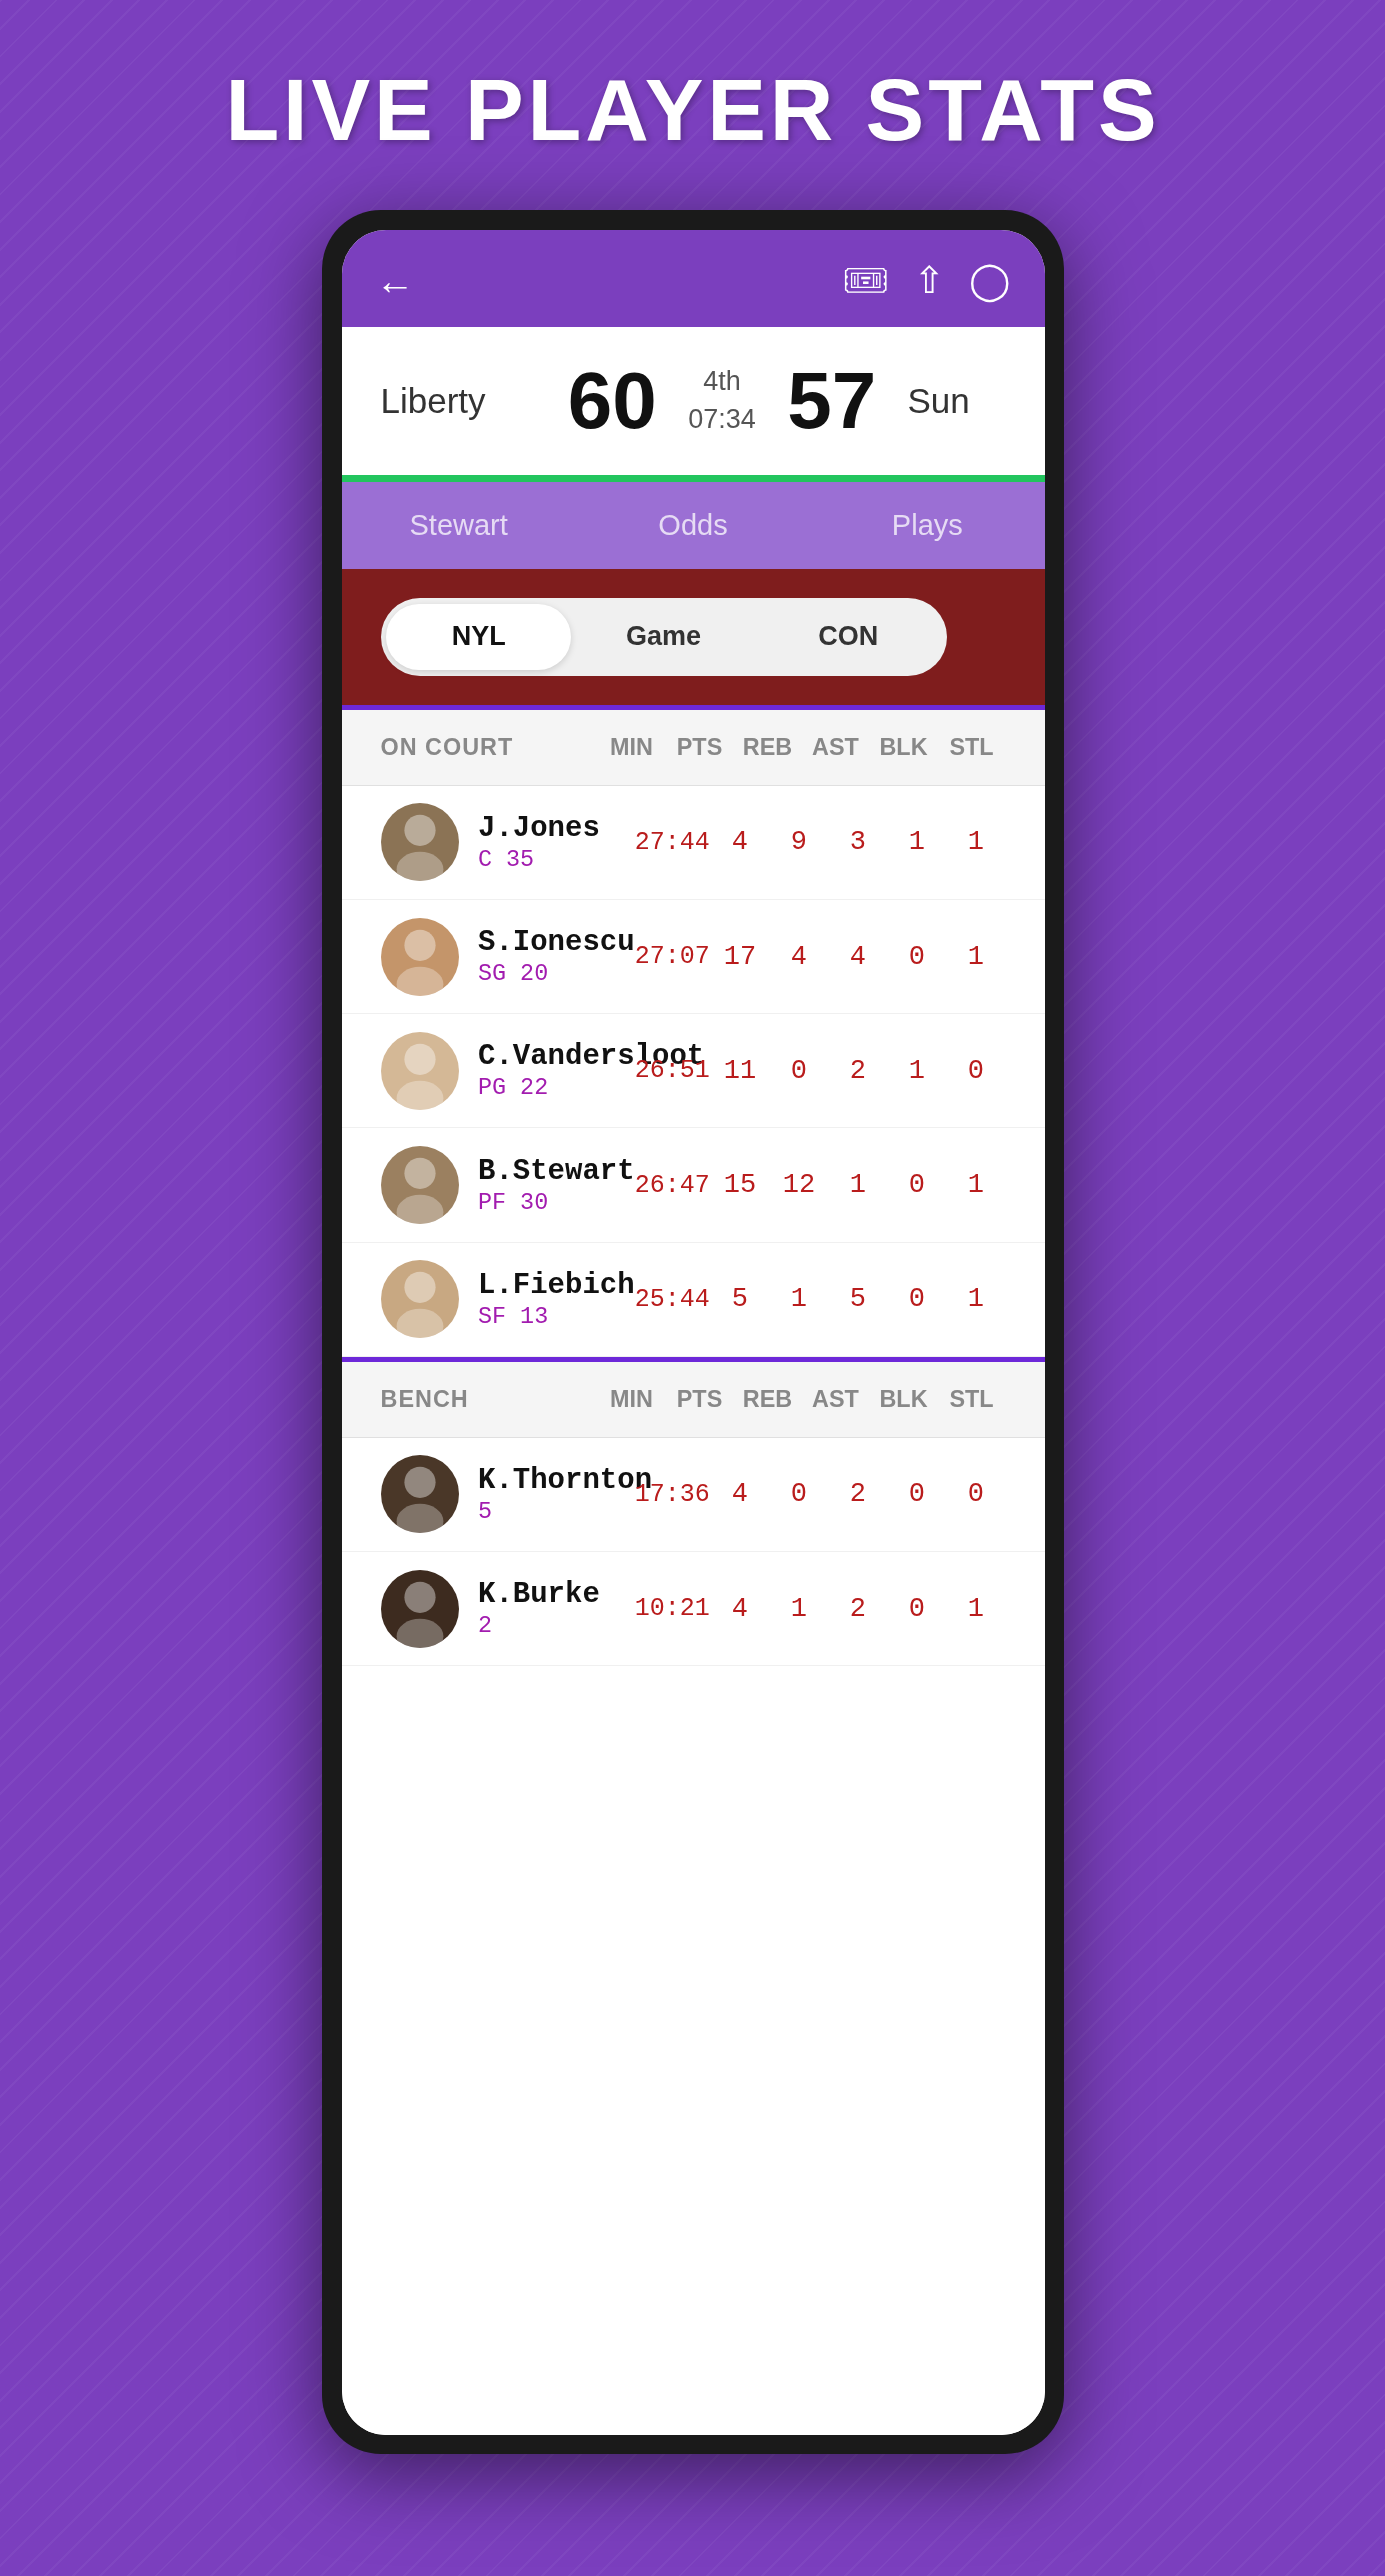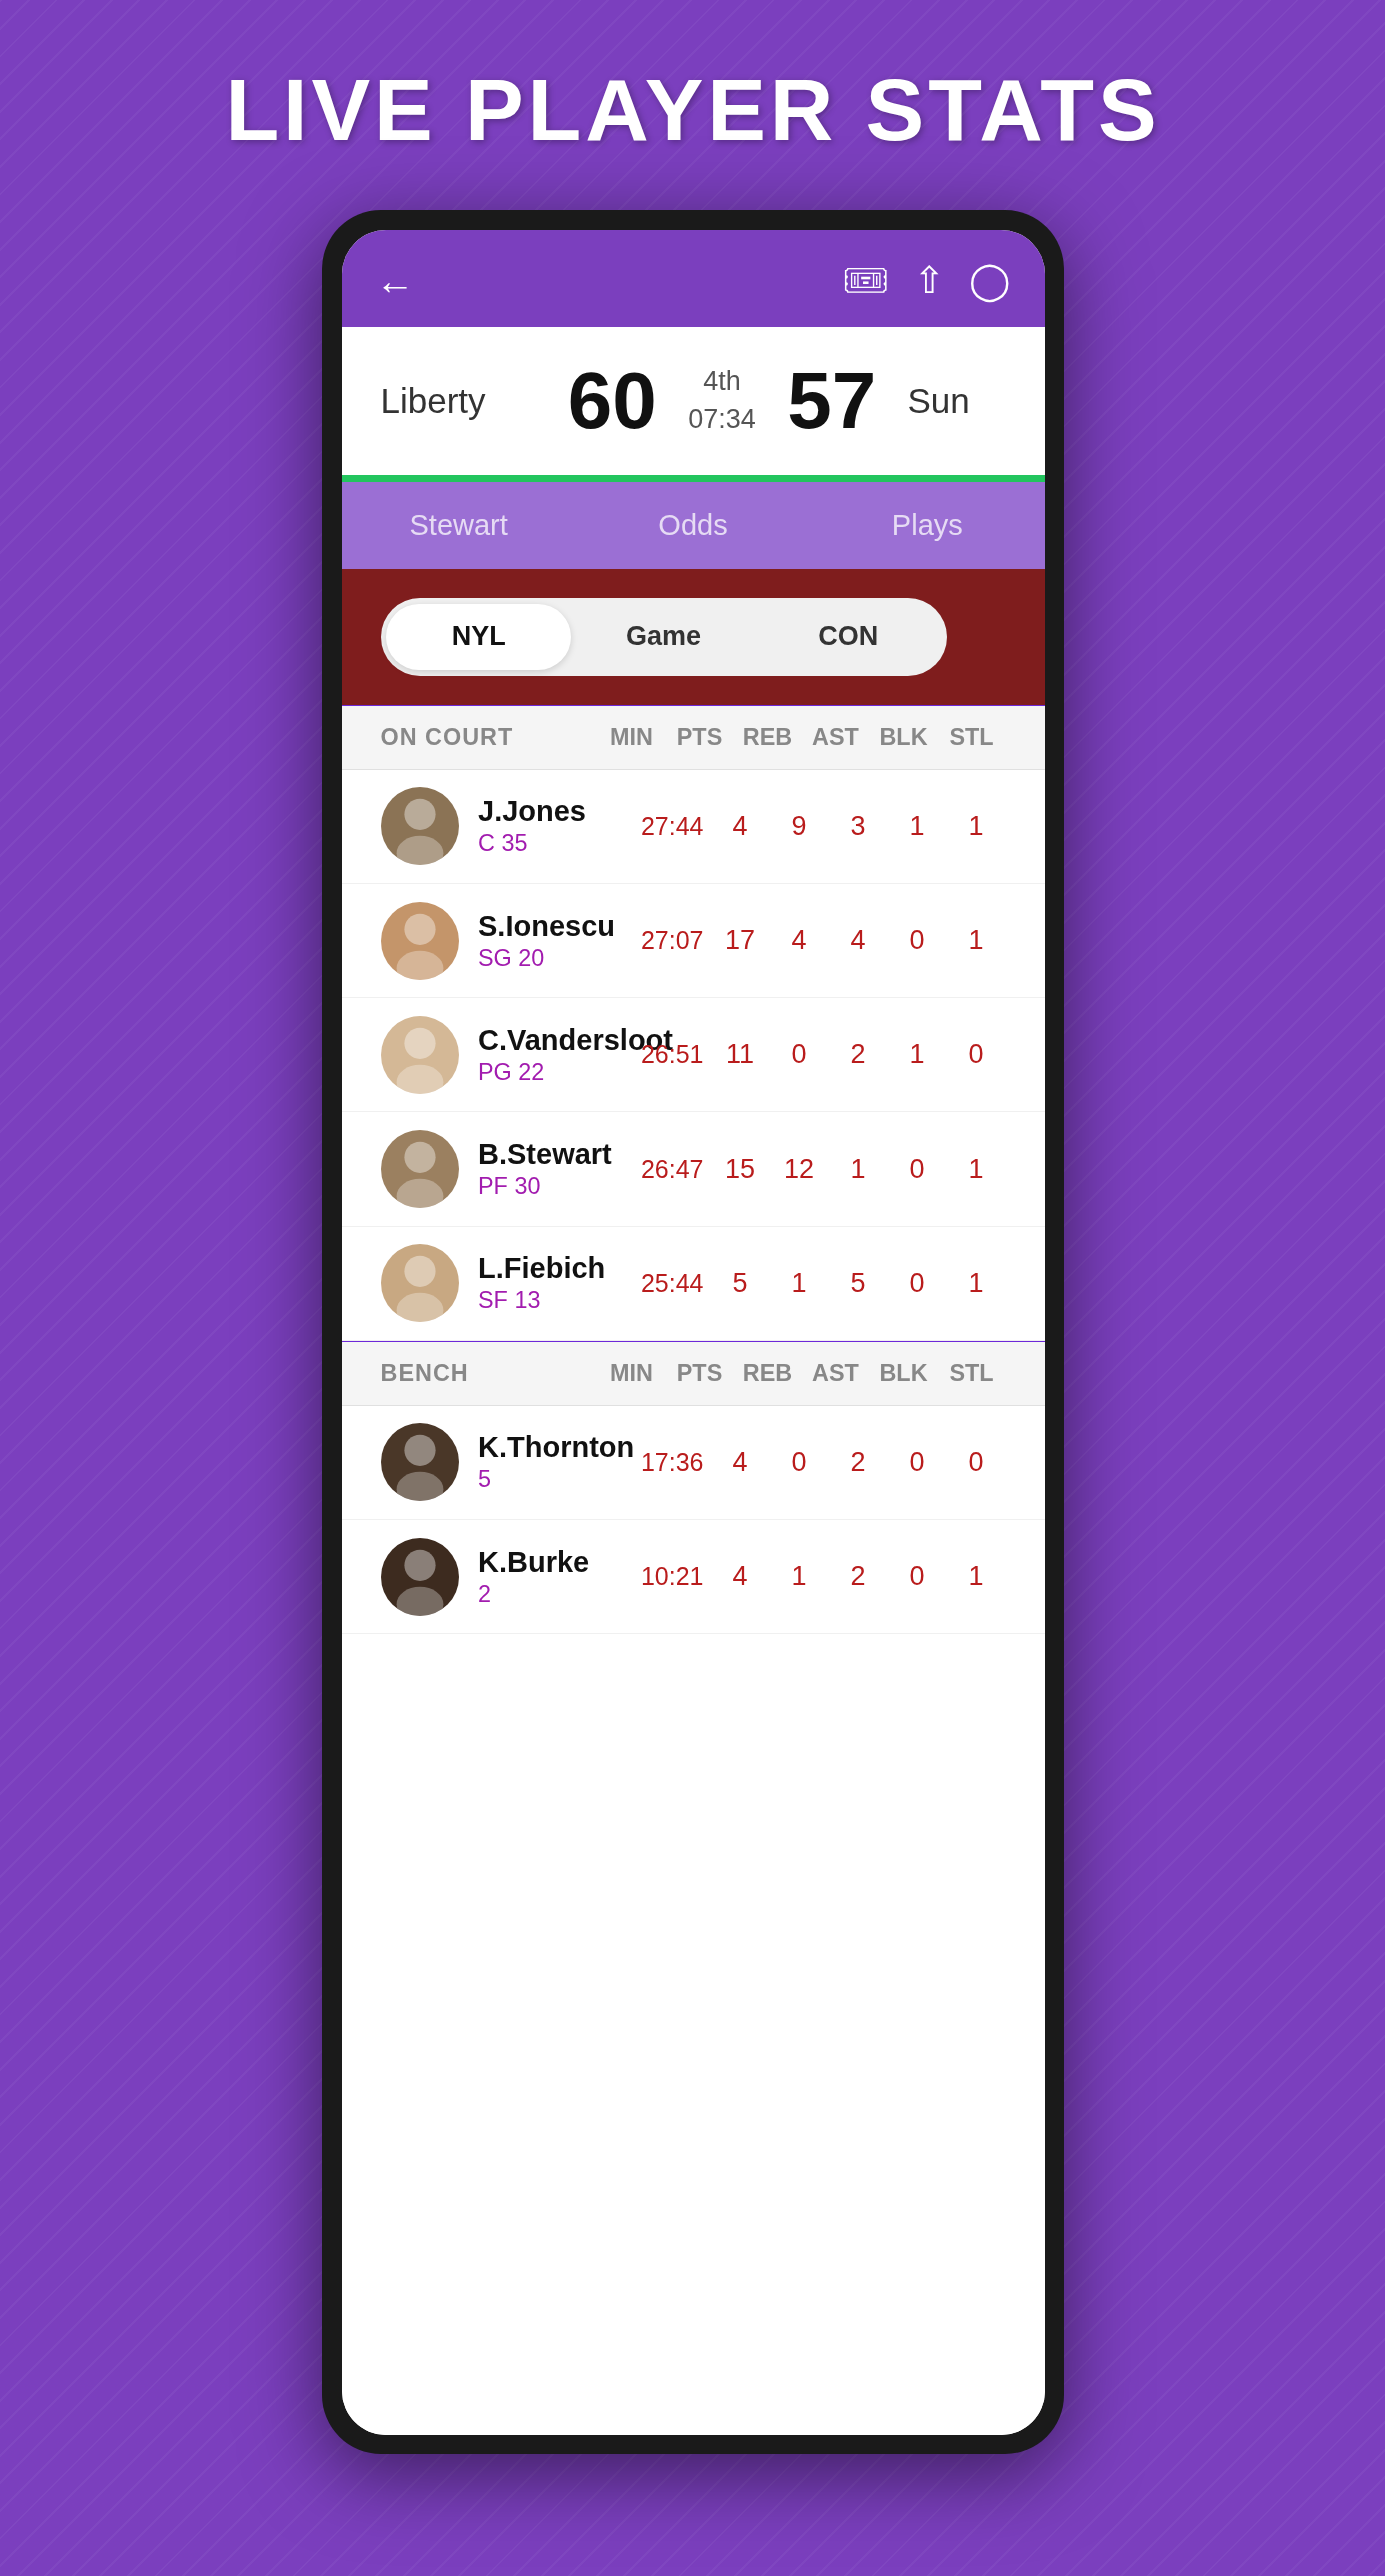--- a/index.html
+++ b/index.html
@@ -184,24 +184,24 @@
 
     
     .stats-container {
       background: white;
       flex: 1;
       padding: 0;
     }
 
     .section-header {
       background: #f5f5f5;
-      padding: 18px 39px;
-      display: flex;
-      align-items: center;
-      border-top: 1px solid #6d28d9;
+      padding: 24px 39px;
+      display: flex;
+      align-items: center;
+      border-top: 5px solid #6d28d9;
       border-bottom: 1px solid #e0e0e0;
     }
 
     .section-label {
       font-size: 23.4px;
       font-weight: 700;
       color: #888;
       letter-spacing: 1px;
       flex: 1;
       min-width: 195px;
@@ -213,20 +213,21 @@
       color: #888;
       width: 68px;
       text-align: center;
     }
 
     .player-row {
       display: flex;
       align-items: center;
       padding: 17.6px 39px;
       border-bottom: 1px solid #f0f0f0;
+      font-family: Liberation Mono, monospace;
     }
 
     .player-avatar {
       width: 78px;
       height: 78px;
       border-radius: 50%;
       background: #ccc;
       margin-right: 19.5px;
       overflow: hidden;
       flex-shrink: 0;

